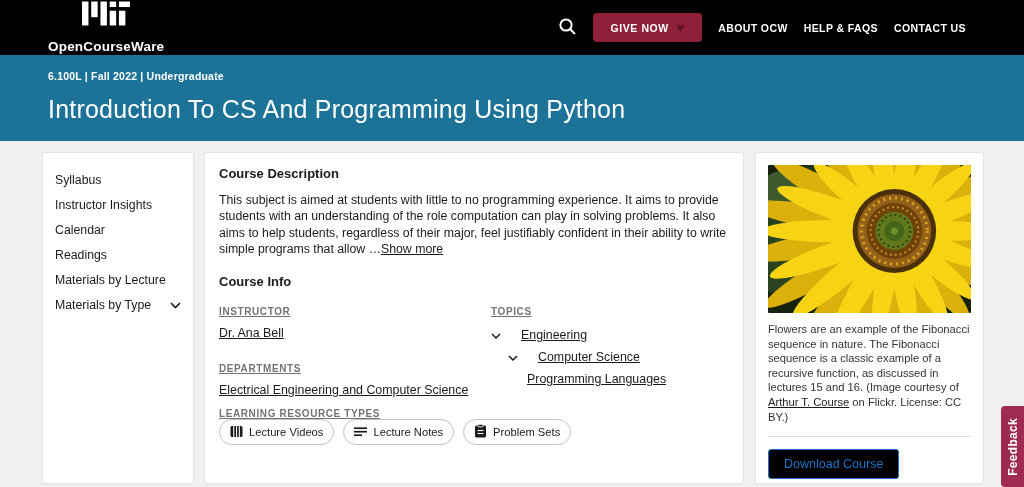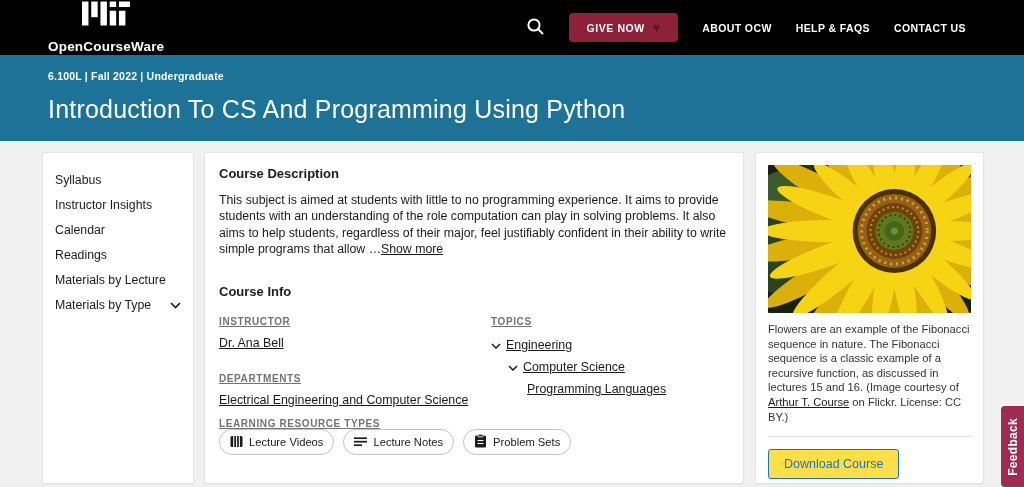--- a/index.html
+++ b/index.html
@@ -5,21 +5,21 @@
   * { margin:0; padding:0; box-sizing:border-box; }
   html,body { width:1024px; height:487px; overflow:hidden;
     font-family:"Liberation Sans", sans-serif; background:#f1f1f1; }
 
   
   .topbar { height:55px; background:#000; display:flex; align-items:center;
     padding:0 58px 0 48px; }
   .logo-wrap { display:flex; align-items:center; gap:9px;flex-direction:column; }
   .brand { color:#fff; font-size:13.5px; font-weight:bold; letter-spacing:.2px;
     padding-bottom:1px; }
-  .topbar-right { margin-left:auto; display:flex; align-items:center; gap:24px;justify-content:center; }
+  .topbar-right { margin-left:auto; display:flex; align-items:center; gap:16px;justify-content:center; }
   .search-btn { background:none; border:none; cursor:pointer; display:flex; }
   .givenow { background:#8e2139; color:#fff; border:none; border-radius:4px;
     height:29px; padding:0 17px; font-size:10.5px; font-weight:bold;
     letter-spacing:.6px; display:flex; align-items:center; gap:8px; cursor:pointer;
     font-family:"Liberation Sans", sans-serif; }
   .givenow .heart { color:#5f1426; font-size:13px; }
   .nav-link { color:#fff; font-size:10.5px; font-weight:bold; letter-spacing:.4px;
     cursor:pointer; }
 
   
@@ -36,41 +36,41 @@
   .sidebar { width:152px; padding:14px 12px; }
   .side-item { display:flex; align-items:center; justify-content:space-between;
     font-size:12.3px; color:#1b1b1b; padding:5.5px 0; cursor:pointer; }
 
   
   .main { width:540px; margin-left:10px; padding:13px 14px; overflow:hidden; }
   .h-section { font-size:13px; font-weight:bold; color:#1b1b1b; }
   .desc { font-size:12.3px; line-height:16.3px; color:#1b1b1b; margin-top:11px;
     max-width:512px; }
   a.plain-link { color:#1b1b1b; text-decoration:underline; cursor:pointer; }
-  .info-heading { margin-top:27px; }
+  .info-heading { margin-top:17px; }
   .info-cols { display:flex; }
   .info-col-left { width:272px; }
   .info-col-right { flex:1; }
   .mini-label { font-size:10px; font-weight:bold; color:#737373;
     letter-spacing:.6px; margin-top:17px;text-decoration:underline; }
   .info-link { display:inline-block; font-size:12.4px; margin-top:9px; }
-  .topic-row { display:flex; align-items:center; gap:5px; margin-top:8px;
+  .topic-row { display:flex; align-items:center; gap:20px; margin-top:8px;
     font-size:12.4px; }
   .chips { display:flex; flex-wrap:wrap; gap:10px 9px; max-width:516px; }
   .chip { display:inline-flex; align-items:center; gap:6px; border:1px solid #c3c3c3;
     border-radius:13px; padding:4px 10px; font-size:11.2px; color:#1b1b1b;
     background:#fff; cursor:pointer; white-space:nowrap;
     font-family:"Liberation Sans", sans-serif; }
 
   
   .aside { width:229px; margin-left:11px; padding:12px; }
   .photo { width:100%; height:148px; display:block; border-radius:1px; }
   .caption { font-size:11.2px; line-height:14.6px; color:#333; margin-top:9px; }
   .aside hr { border:none; border-top:1px solid #ddd; margin:12px 0; }
-  .download-btn { background:#fde047; border:1px solid #1a73c9; color:#1a73c9;
+  .download-btn { background:#000000; border:1px solid #1a73c9; color:#1a73c9;
     border-radius:3px; font-size:12.5px; padding:7px 15px; cursor:pointer;
     font-family:"Liberation Sans", sans-serif; }
 
   
   .feedback { position:absolute; right:0; top:265px; width:23px; height:81px;
     background:#a02b52; color:#fff; border-radius:4px 0 0 4px;
     display:flex; align-items:center; justify-content:center; cursor:pointer; }
   .feedback span { writing-mode:vertical-rl; transform:rotate(180deg);
     font-size:12px; font-weight:bold; letter-spacing:.3px; }
 </style>

